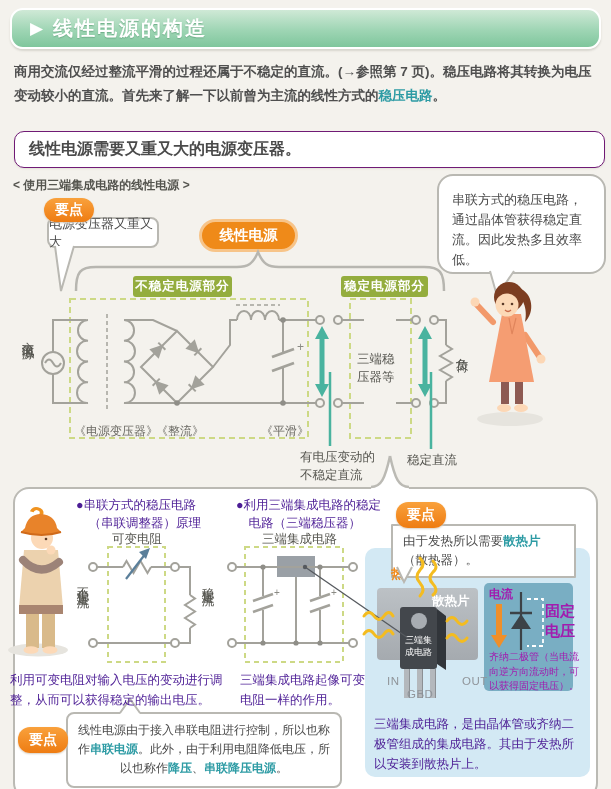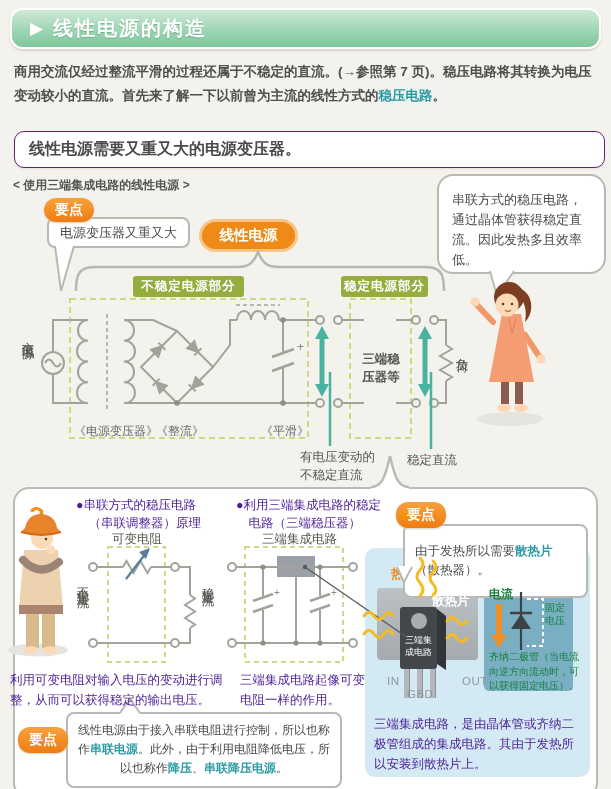--- a/index.html
+++ b/index.html
@@ -66,51 +66,51 @@
     left:377px;top:588px;width:101px;height:72px;border-radius:4px;
     background:linear-gradient(#bcc1c5,#a5aaaf);z-index:2;
   }
   .hs-label{left:432px;top:593px;color:#fff;font-weight:bold;font-size:12.5px;z-index:3;}
   .pkg-body{left:400px;top:607px;width:37px;height:62px;background:#43474c;border-radius:3px;z-index:3;}
   .pkg-hole{left:411px;top:613px;width:16px;height:16px;border-radius:50%;background:#a8adb2;z-index:4;}
   .pkg-text{left:401px;top:635px;width:35px;color:#fff;font-size:9px;line-height:1.3;text-align:center;z-index:4;}
   .pkg-leg{top:669px;width:5px;height:29px;background:#b4b8bc;border-right:1.5px solid #8c9094;z-index:2;}
   .pin-label{color:#90959a;font-size:11.5px;z-index:3;letter-spacing:0.5px;}
   .zener-box{left:484px;top:583px;width:89px;height:108px;background:#79aec3;border-radius:5px;z-index:2;}
-  .ztext{color:#15803d;z-index:3;}
+  .ztext{color:#a21caf;z-index:3;}
   svg.overlay{position:absolute;left:0;top:0;z-index:5;pointer-events:none;}
   svg.chars{position:absolute;z-index:6;pointer-events:none;}
 </style>
 </head>
 <body>
 
 <div class="abs header-bar">
   <span class="header-arrow">▶</span>
   <span class="header-title">线性电源的构造</span>
 </div>
 
 <div class="abs intro"><span>商用交流仅经过整流平滑的过程还属于不稳定的直流。(→参照第 7 页)。稳压电路将其转换为电压变动较小的直流。首先来了解一下以前曾为主流的线性方式的</span><span class="teal">稳压电路</span><span>。</span></div>
 
 <div class="abs title-box">
   <span>线性电源需要又重又大的电源变压器。</span>
 </div>
 <div class="abs sub-caption">&lt; 使用三端集成电路的线性电源 &gt;</div>
 
 <div class="abs point-badge" style="left:44px;top:198px;width:50px;height:24px;">要点</div>
-<div class="abs speech" style="left:47px;top:217px;width:143px;height:31px;border-radius:8px;display:flex;align-items:center;justify-content:center;font-size:13px;">电源变压器又重又大</div>
+<div class="abs speech" style="left:47px;top:217px;width:112px;height:31px;border-radius:8px;display:flex;align-items:center;justify-content:center;font-size:13px;">电源变压器又重又大</div>
 <div class="abs pill">线性电源</div>
 <div class="abs speech" style="left:437px;top:174px;width:169px;height:100px;border-radius:16px;padding:14px 13px;font-size:13px;line-height:1.55;">串联方式的稳压电路，通过晶体管获得稳定直流。因此发热多且效率低。</div>
 
-<div class="abs green-label" style="left:133px;top:276px;width:111px;height:21px;">不稳定电源部分</div>
+<div class="abs green-label" style="left:133px;top:276px;width:99px;height:21px;">不稳定电源部分</div>
 <div class="abs green-label" style="left:341px;top:276px;width:87px;height:21px;">稳定电源部分</div>
 <div class="abs circ-label vtext" style="left:19px;top:331px;">交流电源</div>
 <div class="abs caption-gray" style="left:74px;top:423px;">《电源变压器》</div>
 <div class="abs caption-gray" style="left:156px;top:423px;">《整流》</div>
 <div class="abs caption-gray" style="left:261px;top:423px;">《平滑》</div>
-<div class="abs circ-label" style="left:357px;top:351px;width:48px;text-align:center;line-height:1.4;font-weight:bold;">三端稳压器等</div>
+<div class="abs circ-label" style="left:357px;top:351px;width:48px;text-align:left;line-height:1.4;">三端稳压器等</div>
 <div class="abs circ-label vtext" style="left:453px;top:348px;">负荷</div>
 <div class="abs circ-label pre" style="left:300px;top:449px;line-height:1.4;">有电压变动的
 不稳定直流</div>
 <div class="abs circ-label" style="left:407px;top:452px;">稳定直流</div>
 
 <div class="abs big-box"></div>
 
 <div class="abs body-text pre" style="left:76px;top:496px;line-height:1.45;">●串联方式的稳压电路
 　（串联调整器）原理</div>
 <div class="abs circ-label" style="left:112px;top:531px;">可变电阻</div>
@@ -122,39 +122,39 @@
 　电路（三端稳压器）</div>
 <div class="abs circ-label" style="left:262px;top:531px;">三端集成电路</div>
 <div class="abs" style="left:277px;top:556px;width:38px;height:21px;background:#9aa0a6;z-index:4;"></div>
 <div class="abs body-text" style="left:240px;top:670px;width:132px;">三端集成电路起像可变电阻一样的作用。</div>
 
 <div class="abs point-badge" style="left:18px;top:727px;width:50px;height:26px;">要点</div>
 <div class="abs speech" style="left:66px;top:712px;width:276px;border-radius:8px;padding:7px 10px;font-size:12px;line-height:1.6;text-align:center;"><span>线性电源由于接入串联电阻进行控制，所以也称作</span><span class="teal">串联电源</span><span>。此外，由于利用电阻降低电压，所以也称作</span><span class="teal">降压</span><span>、</span><span class="teal">串联降压电源</span><span>。</span></div>
 
 <div class="abs blue-panel"></div>
 <div class="abs point-badge" style="left:396px;top:502px;width:50px;height:26px;z-index:4;">要点</div>
-<div class="abs speech" style="left:391px;top:524px;width:185px;border-radius:8px;padding:16px 10px;font-size:12.5px;line-height:1.5;z-index:3;margin-left:12px;"><span>由于发热所以需要</span><span class="teal">散热片</span><br><span>（散热器）。</span></div>
+<div class="abs speech" style="left:391px;top:524px;width:185px;border-radius:1px;padding:6px 10px;font-size:12.5px;line-height:1.5;z-index:3;"><span>由于发热所以需要</span><span class="teal">散热片</span><br><span>（散热器）。</span></div>
 
 <div class="abs" style="left:391px;top:565px;font-size:13px;font-weight:bold;color:#f08a1a;z-index:3;">热</div>
 <div class="abs heatsink"></div>
 <div class="abs hs-label">散热片</div>
 <div class="abs pkg-body"></div>
 <div class="abs pkg-hole"></div>
 <div class="abs pkg-text pre">三端集
 成电路</div>
 <div class="abs pkg-leg" style="left:404px;"></div>
 <div class="abs pkg-leg" style="left:417px;"></div>
 <div class="abs pkg-leg" style="left:430px;"></div>
 <div class="abs pin-label" style="left:387px;top:675px;">IN</div>
 <div class="abs pin-label" style="left:438px;top:675px;margin-left:24px;">OUT</div>
 <div class="abs pin-label" style="left:407px;top:688px;">GBD</div>
 
 <div class="abs zener-box"></div>
 <div class="abs ztext" style="left:489px;top:586px;font-size:12px;font-weight:bold;">电流</div>
-<div class="abs ztext pre" style="left:545px;top:601px;font-size:10px;font-weight:normal;line-height:1.3;">固定
+<div class="abs ztext pre" style="left:545px;top:601px;font-size:15px;font-weight:bold;line-height:1.3;">固定
 电压</div>
 <div class="abs ztext pre" style="left:489px;top:650px;font-size:10px;line-height:1.45;">齐纳二极管（当电流
 向逆方向流动时，可
 以获得固定电压）。</div>
 <div class="abs body-text" style="left:374px;top:714px;width:212px;">三端集成电路，是由晶体管或齐纳二极管组成的集成电路。其由于发热所以安装到散热片上。</div>
 
 <svg class="overlay" width="611" height="789" viewBox="0 0 611 789">
 
   <g>
     <polygon points="55,246 61,291 74,246" fill="#fff"></polygon>

